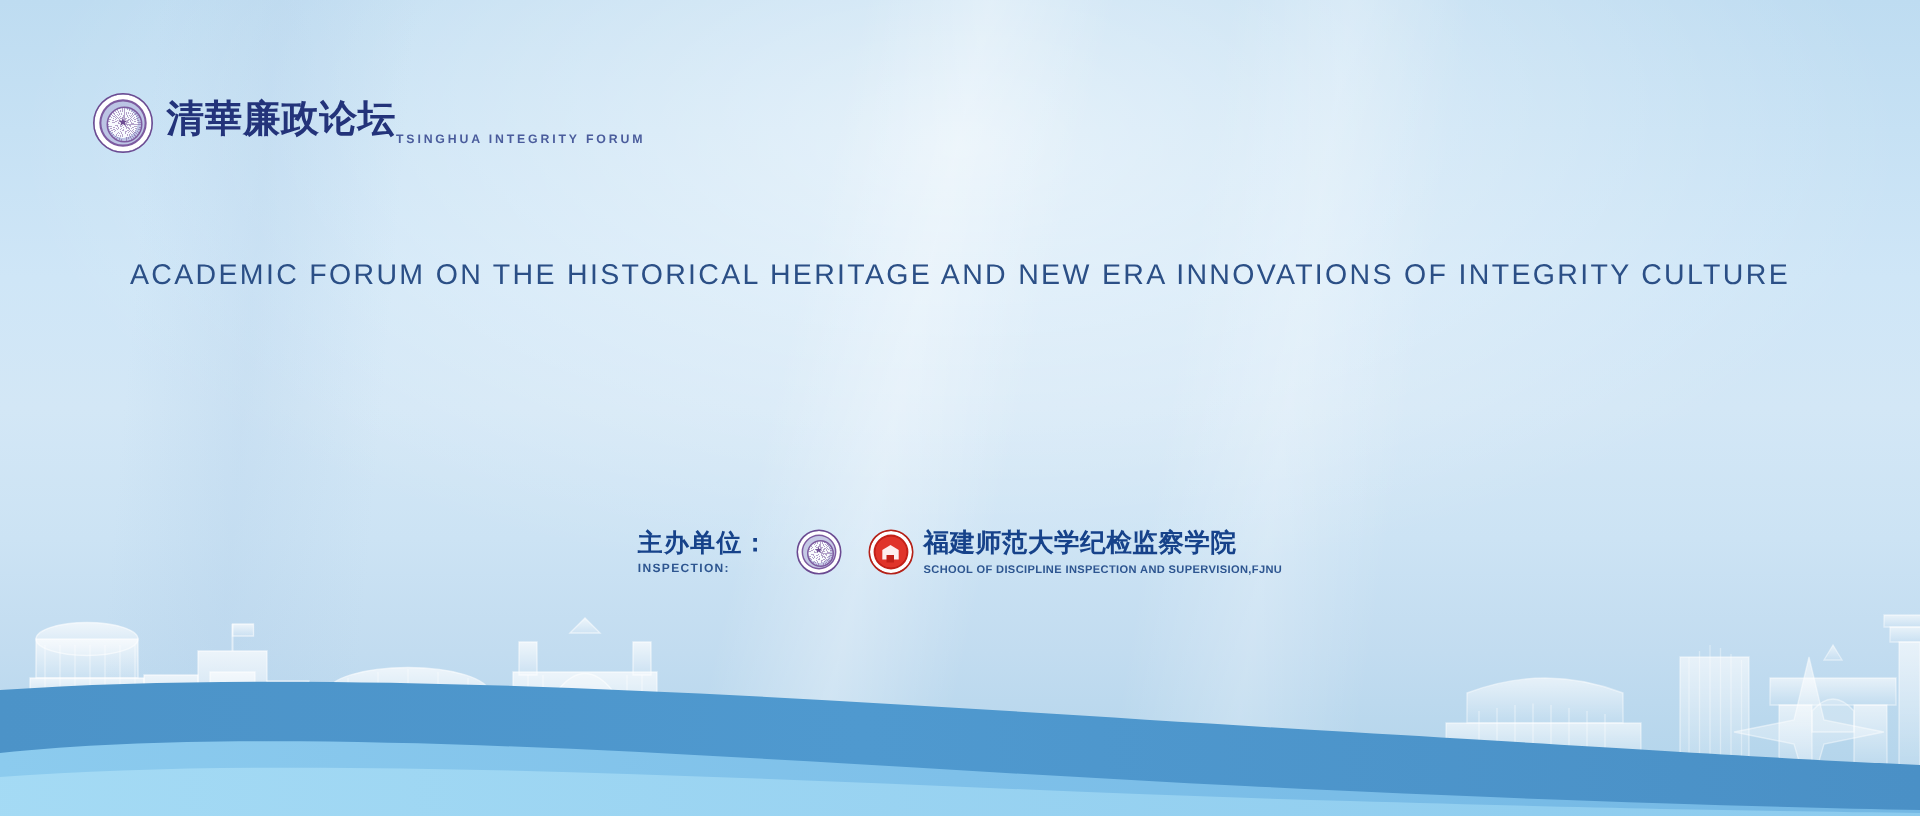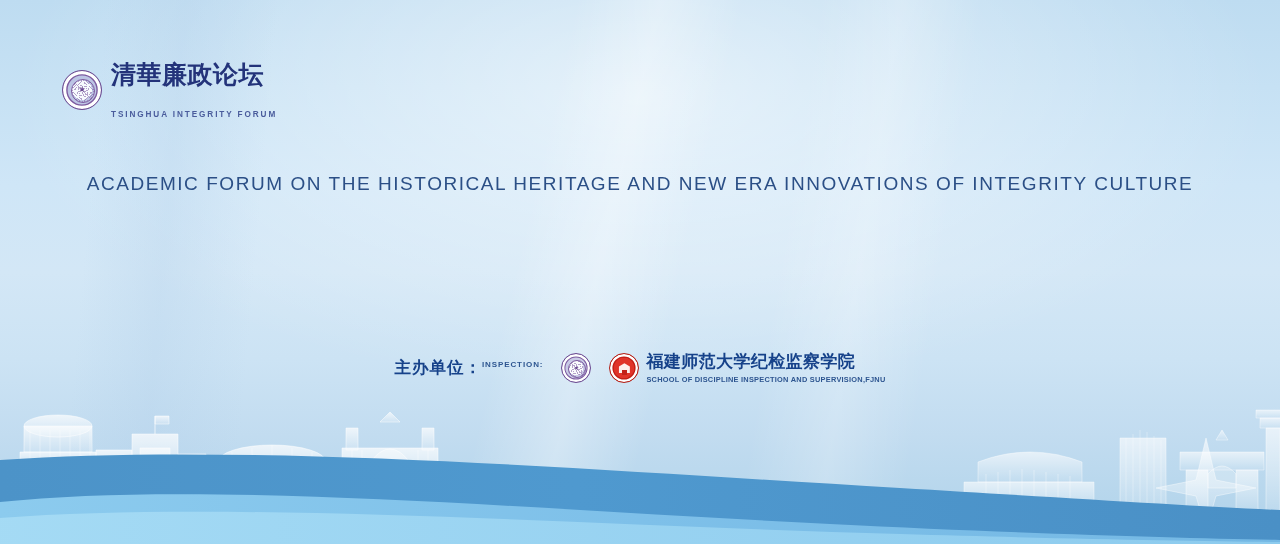--- a/index.html
+++ b/index.html
@@ -74,21 +74,21 @@
     background:#fff;
     clip-path: polygon(8% 38%, 50% 8%, 92% 38%, 92% 100%, 8% 100%);
     opacity:.92;
   }
   .seal.red::after {
     content:""; position:absolute; left:50%; top:58%;
     width:7px; height:6px; margin-left:-3.5px;
     background:#c32119;
   }
 
-  .logo-text { display:flex; flex-direction:column; justify-content:center; }
+  .logo-text { display:flex; flex-direction:row; justify-content:center; }
   .logo-cn {
     font-size:25px; font-weight:700; color:#23337a;
     letter-spacing:.5px; line-height:1.06;
     font-family:"Liberation Serif","DejaVu Serif",serif;
   }
   .logo-en {
     font-size:8.2px; color:#4a5c9c; letter-spacing:1.9px;
     margin-top:21px; font-weight:600; white-space:nowrap;
   }
 
@@ -108,21 +108,21 @@
     margin-top:8px;
     font-size:19px; color:#2b4f86; font-weight:400;
     letter-spacing:1.55px; white-space:nowrap;
   }
 
   
   .organizers-row {
     position:absolute; left:0; right:0; top:352px;
     display:flex; align-items:center; justify-content:center; gap:18px;
   }
-  .org-label { display:flex; flex-direction:row; align-items:flex-start; }
+  .org-label { display:flex; flex-direction:column; align-items:flex-start; }
   .org-label-cn {
     font-size:16.5px; font-weight:700; color:#16428a; letter-spacing:1px;
     line-height:1.15;
   }
   .org-label-en {
     font-size:8px; color:#2d5590; letter-spacing:.9px; margin-top:2px; font-weight:600;
   }
   .org-item { display:flex; align-items:center; gap:7px; }
   .org-item .seal { width:30px; height:30px; }
   .org-item .seal.purple { box-shadow: inset 0 0 0 2.4px #fff, inset 0 0 0 3.4px #7d5ba0; }

